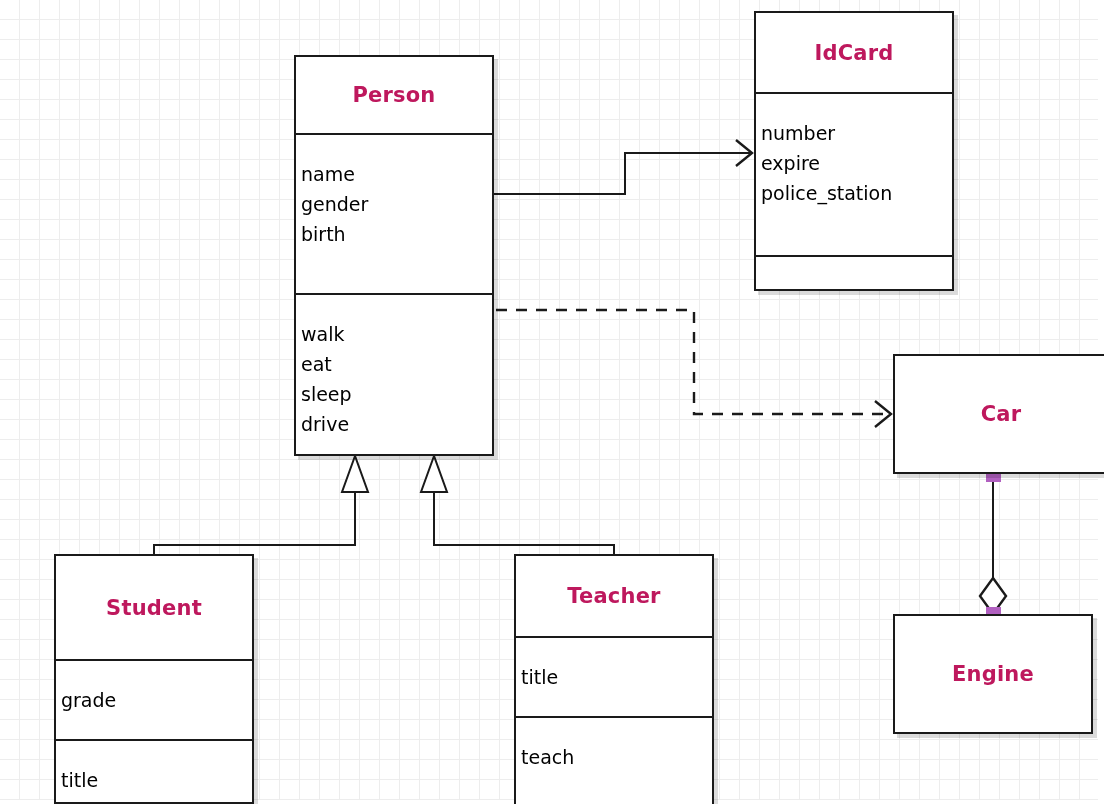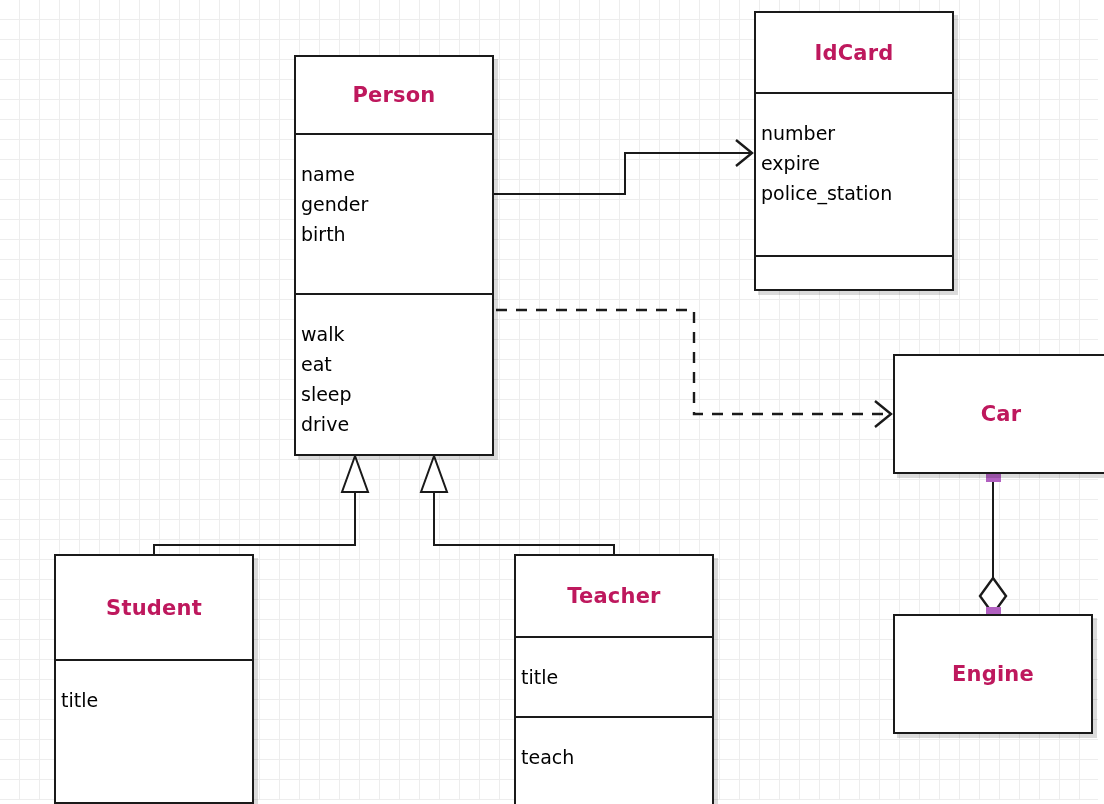--- a/index.html
+++ b/index.html
@@ -162,20 +162,23 @@
     <div class="uml-compartment" style="height:163px;">
       <div class="row">number</div>
       <div class="row">expire</div>
       <div class="row">police_station</div>
     </div>
     <div class="uml-compartment empty" style="height:34px;"></div>
   </div>
 
   <div class="uml-class" style="left:54px; top:554px; width:200px; height:250px;">
     <div class="uml-name" style="height:103px;">Student</div>
+    <div class="uml-compartment" style="height:80px;">
+      <div class="row">grade</div>
+    </div>
     <div class="uml-compartment" style="height:90px;">
       <div class="row">title</div>
     </div>
   </div>
 
   <div class="uml-class" style="left:514px; top:554px; width:200px; height:256px;">
     <div class="uml-name" style="height:80px;">Teacher</div>
     <div class="uml-compartment" style="height:80px;">
       <div class="row">title</div>
     </div>

